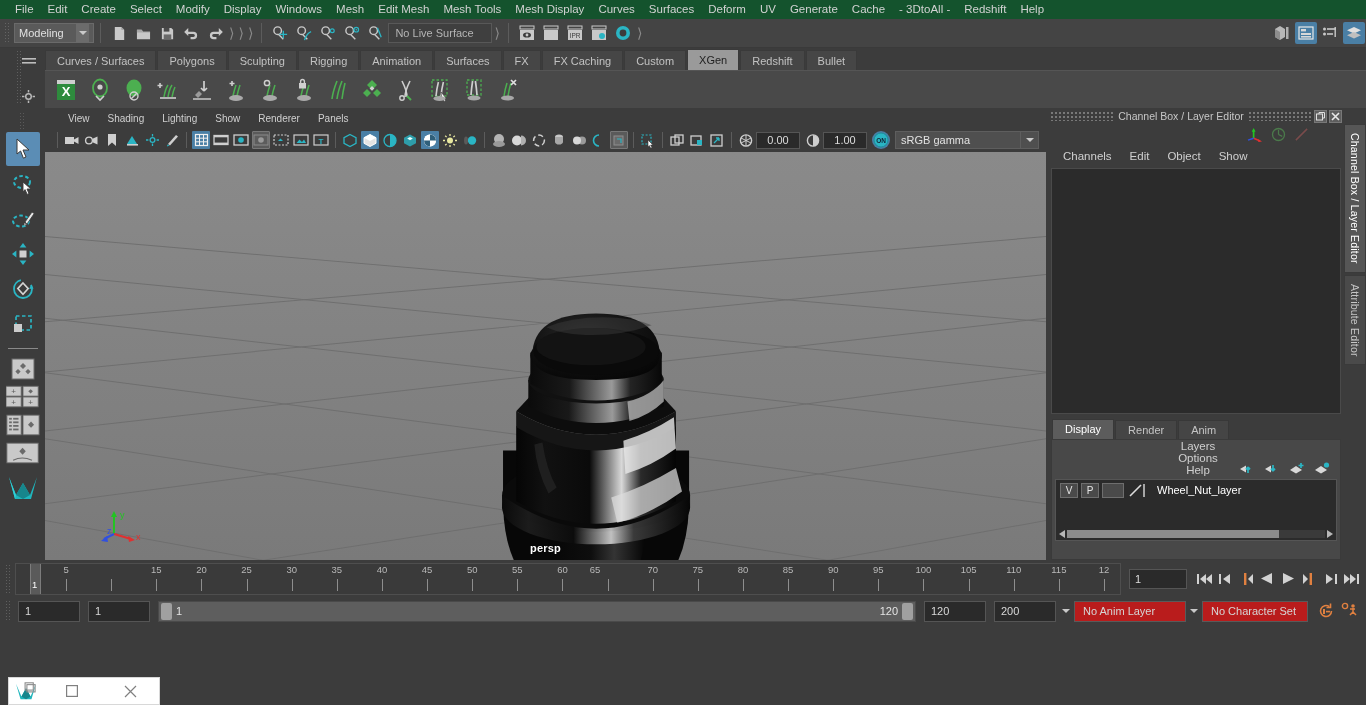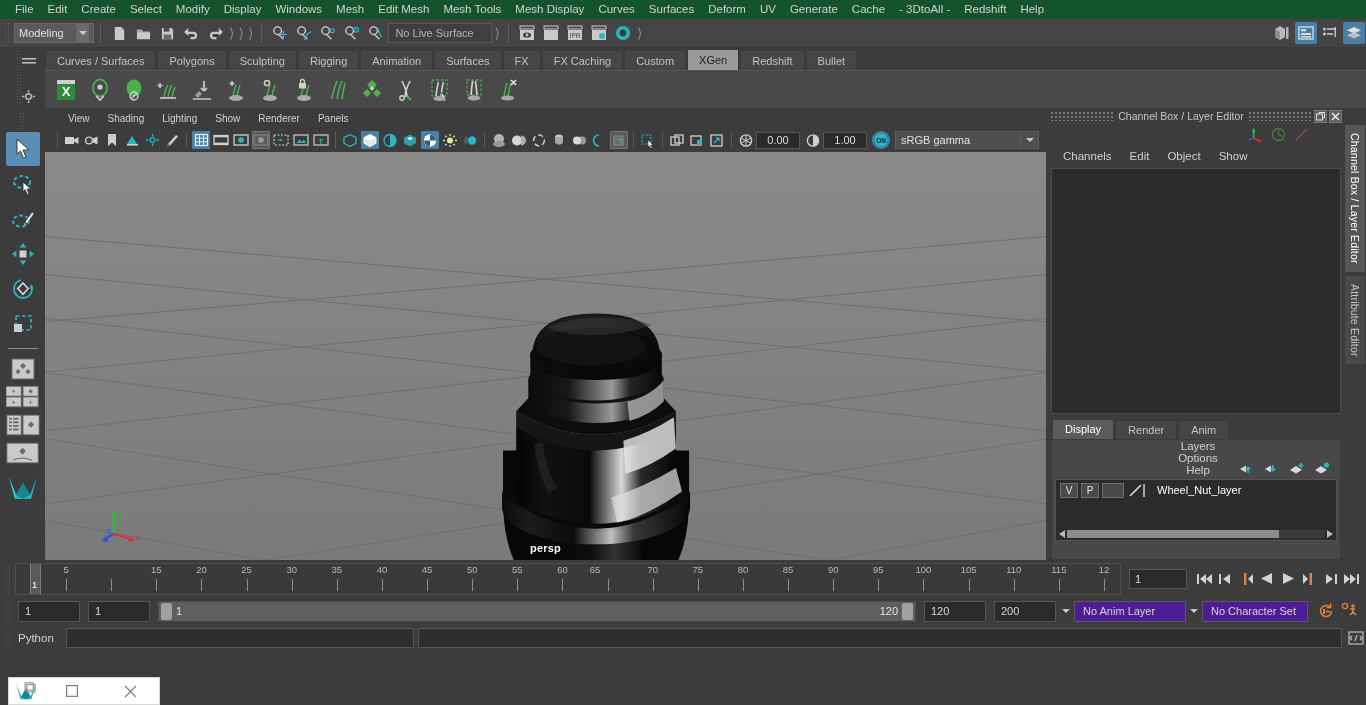--- a/index.html
+++ b/index.html
@@ -235,21 +235,21 @@
     margin-right: 8px;
   }
   .rangebar {
     flex: 1; height: 21px; background: #5e5e5e; border: 1px solid #4a4a4a;
     display: flex; align-items: center; justify-content: space-between;
     padding: 0 2px; margin-right: 8px; position: relative;
   }
   .rb-handle { width: 11px; height: 17px; background: #a0a0a0; border-radius: 2px; }
   .rb-lbl { font-size: 11px; color: #e4e4e4; }
   .dropdown {
-    height: 21px; background: #4c1d95; border: 1px solid #5a5a5a;
+    height: 21px; background: #b91c1c; border: 1px solid #5a5a5a;
     display: flex; align-items: center; padding: 0 8px; font-size: 11px; color: #d5d5d5;
   }
   .ddarw { width: 16px; display: flex; align-items: center; justify-content: center; }
 
   
   .cmdrow { height: 26px; background: #3c3c3c; display: flex; align-items: center; padding-left: 5px; }
   .cmd-grip {
     width: 7px; height: 20px; margin-right: 6px;
     background-image: radial-gradient(#6e6e6e 0.8px, transparent 0.9px);
     background-size: 3px 3px; opacity: .7;
@@ -1378,32 +1378,20 @@
     </div>
     <div class="cmdicon" style="margin-left:4px;margin-right:6px">
       <svg width="18" height="18" viewBox="0 0 18 18">
           <circle cx="4" cy="4" r="2.6" fill="none" stroke="#e08040" stroke-width="1.4"></circle>
           <circle cx="12" cy="4" r="1.8" fill="#e08040"></circle>
           <path d="M12 6v4l3 3M12 10l-3 3M9 7h5" stroke="#e08040" stroke-width="1.5" fill="none"></path>
         </svg>
     </div>
   </div>
 
-  <div class="cmdrow">
-    <div class="cmd-grip"></div>
-    <div class="cmdlabel">Python</div>
-    <div class="cmdinput"></div>
-    <div class="cmdout"></div>
-    <div class="cmdicon">
-      <svg width="16" height="16" viewBox="0 0 16 16">
-          <rect x="1" y="2" width="14" height="12" fill="none" stroke="#bdbdbd" stroke-width="1.2"></rect>
-          <path d="M4 6l-2 2 2 2M12 6l2 2-2 2M9 5l-2 6" stroke="#bdbdbd" stroke-width="1.2" fill="none"></path>
-        </svg>
-    </div>
-  </div>
 
   <div class="statusbottom"></div>
   <div class="floatwin">
     <div class="fw-icon">
       <svg width="22" height="20" viewBox="0 0 24 22">
         <path d="M1 3l6 14 5-9 5 9 6-14-5 17H6z" fill="#1fb6bd"></path>
         <path d="M7 17l5-9 5 9-5 3z" fill="#17868c"></path>
         <rect x="11" y="2" width="9" height="8" fill="none" stroke="#8a8a8a" stroke-width="1.2"></rect>
         <rect x="13" y="4" width="9" height="8" fill="none" stroke="#8a8a8a" stroke-width="1.2"></rect>
       </svg>

